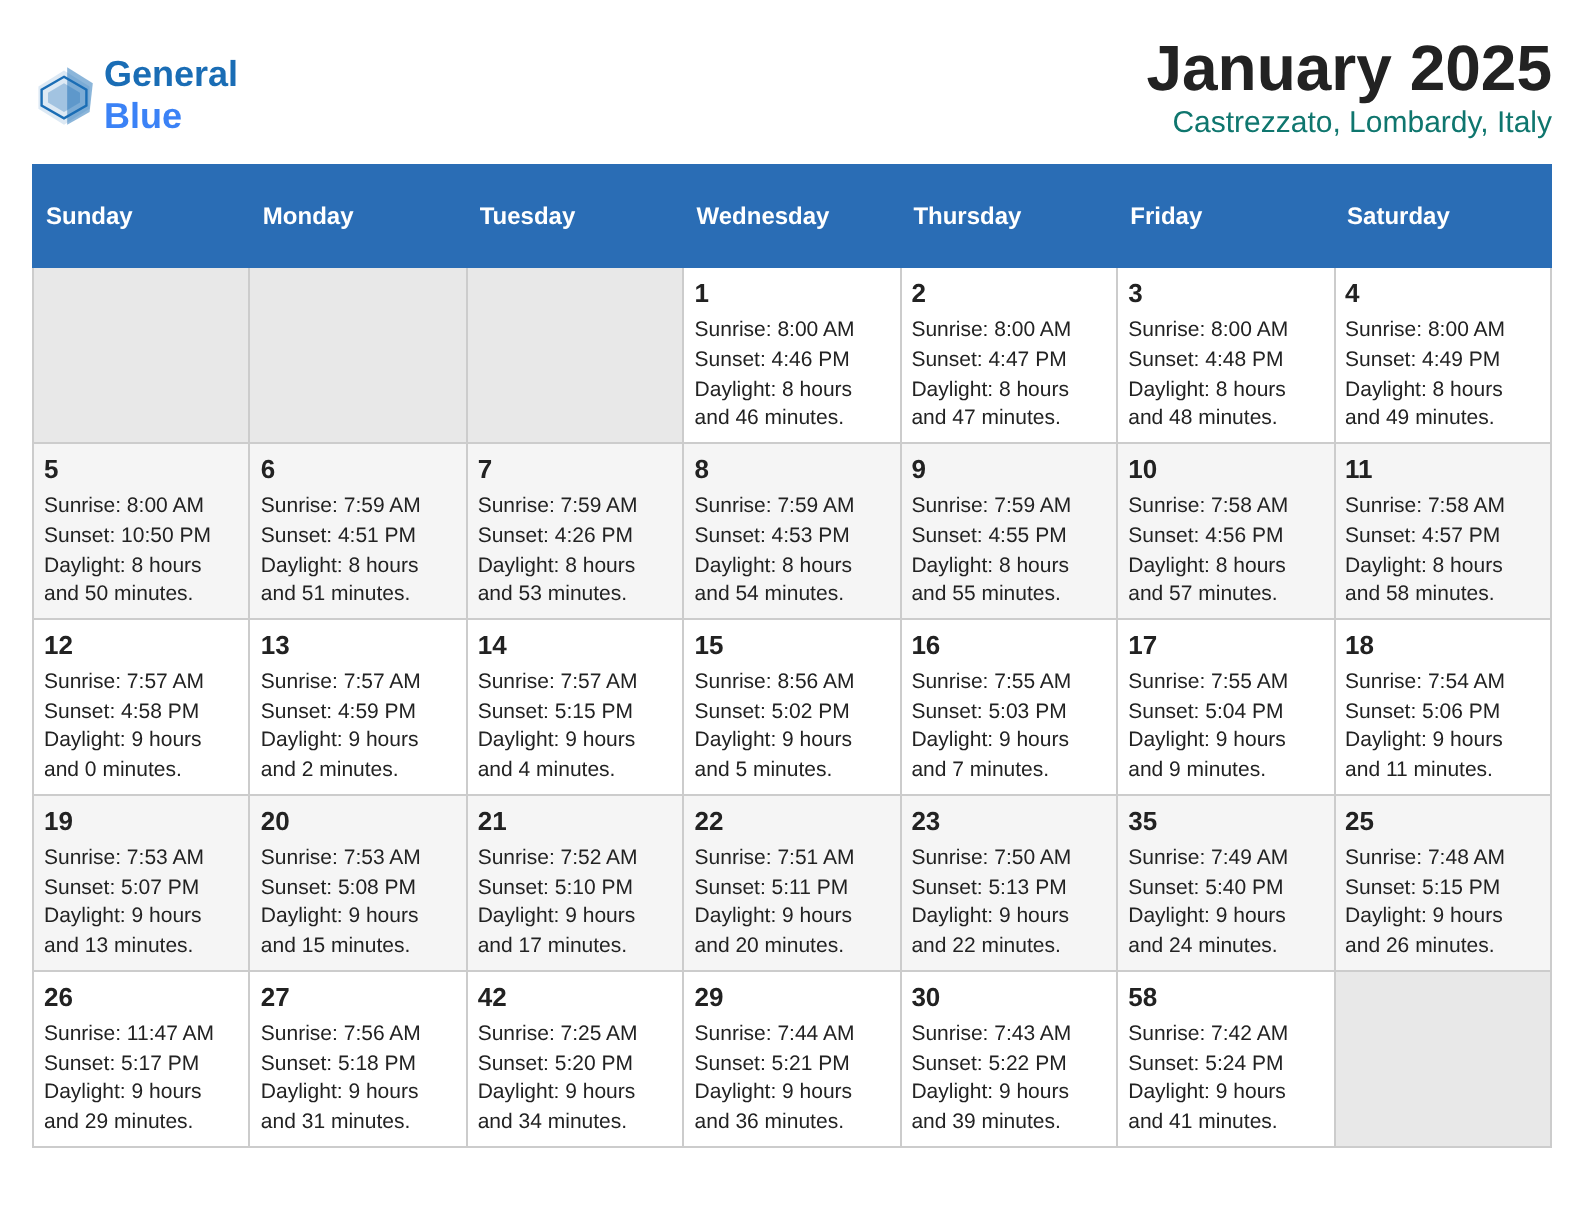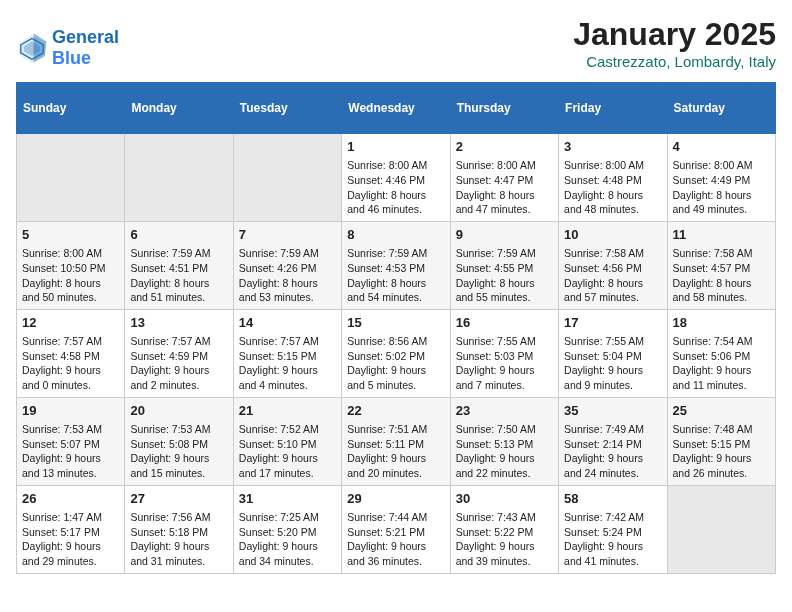--- a/index.html
+++ b/index.html
@@ -288,49 +288,49 @@
         <td>
           <span class="day-num">23</span>
           <div>Sunrise: 7:50 AM</div>
           <div>Sunset: 5:13 PM</div>
           <div>Daylight: 9 hours</div>
           <div>and 22 minutes.</div>
         </td>
         <td>
           <span class="day-num">35</span>
           <div>Sunrise: 7:49 AM</div>
-          <div>Sunset: 2:14 PM</div>
+          <div>Sunset: 5:40 PM</div>
           <div>Daylight: 9 hours</div>
           <div>and 24 minutes.</div>
         </td>
         <td>
           <span class="day-num">25</span>
           <div>Sunrise: 7:48 AM</div>
           <div>Sunset: 5:15 PM</div>
           <div>Daylight: 9 hours</div>
           <div>and 26 minutes.</div>
         </td>
       </tr>
       <tr>
         <td>
           <span class="day-num">26</span>
-          <div>Sunrise: 1:47 AM</div>
+          <div>Sunrise: 11:47 AM</div>
           <div>Sunset: 5:17 PM</div>
           <div>Daylight: 9 hours</div>
           <div>and 29 minutes.</div>
         </td>
         <td>
           <span class="day-num">27</span>
           <div>Sunrise: 7:56 AM</div>
           <div>Sunset: 5:18 PM</div>
           <div>Daylight: 9 hours</div>
           <div>and 31 minutes.</div>
         </td>
         <td>
-          <span class="day-num">31</span>
+          <span class="day-num">42</span>
           <div>Sunrise: 7:25 AM</div>
           <div>Sunset: 5:20 PM</div>
           <div>Daylight: 9 hours</div>
           <div>and 34 minutes.</div>
         </td>
         <td>
           <span class="day-num">29</span>
           <div>Sunrise: 7:44 AM</div>
           <div>Sunset: 5:21 PM</div>
           <div>Daylight: 9 hours</div>

